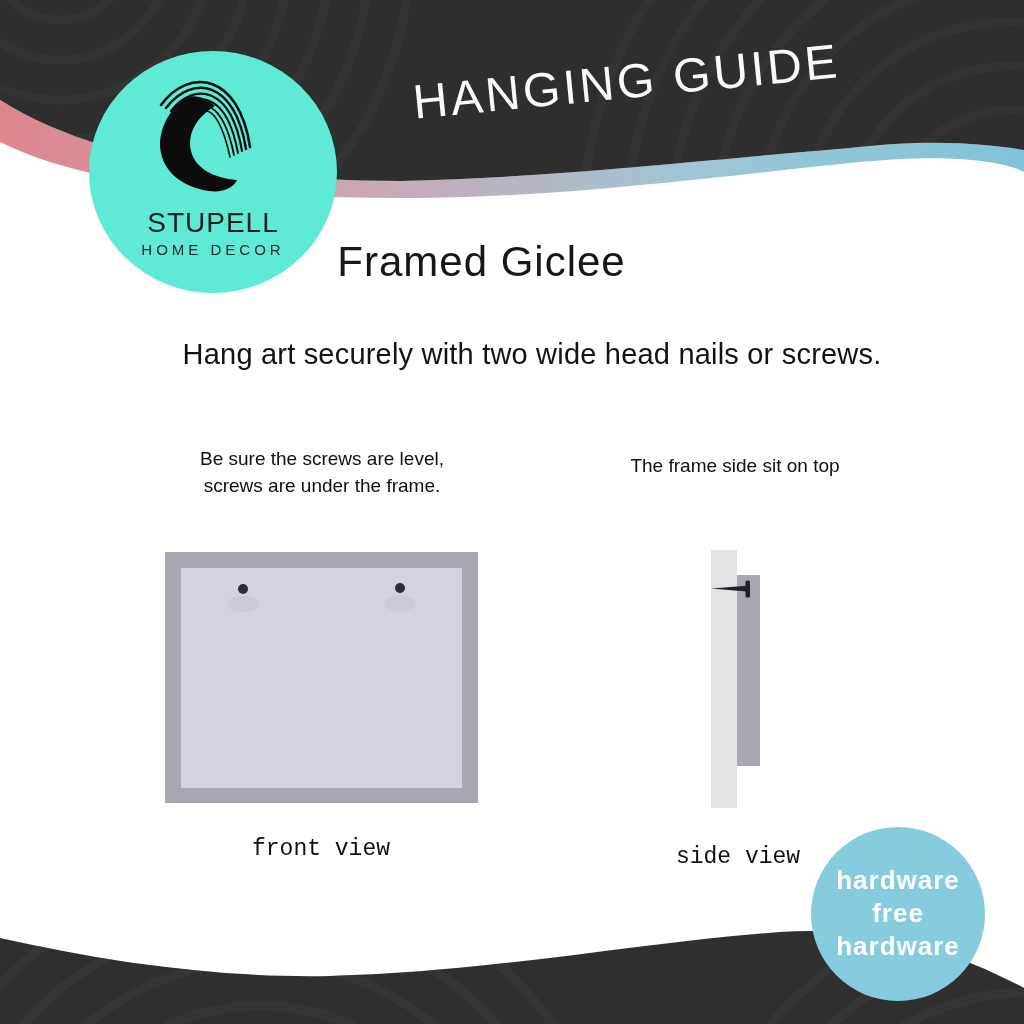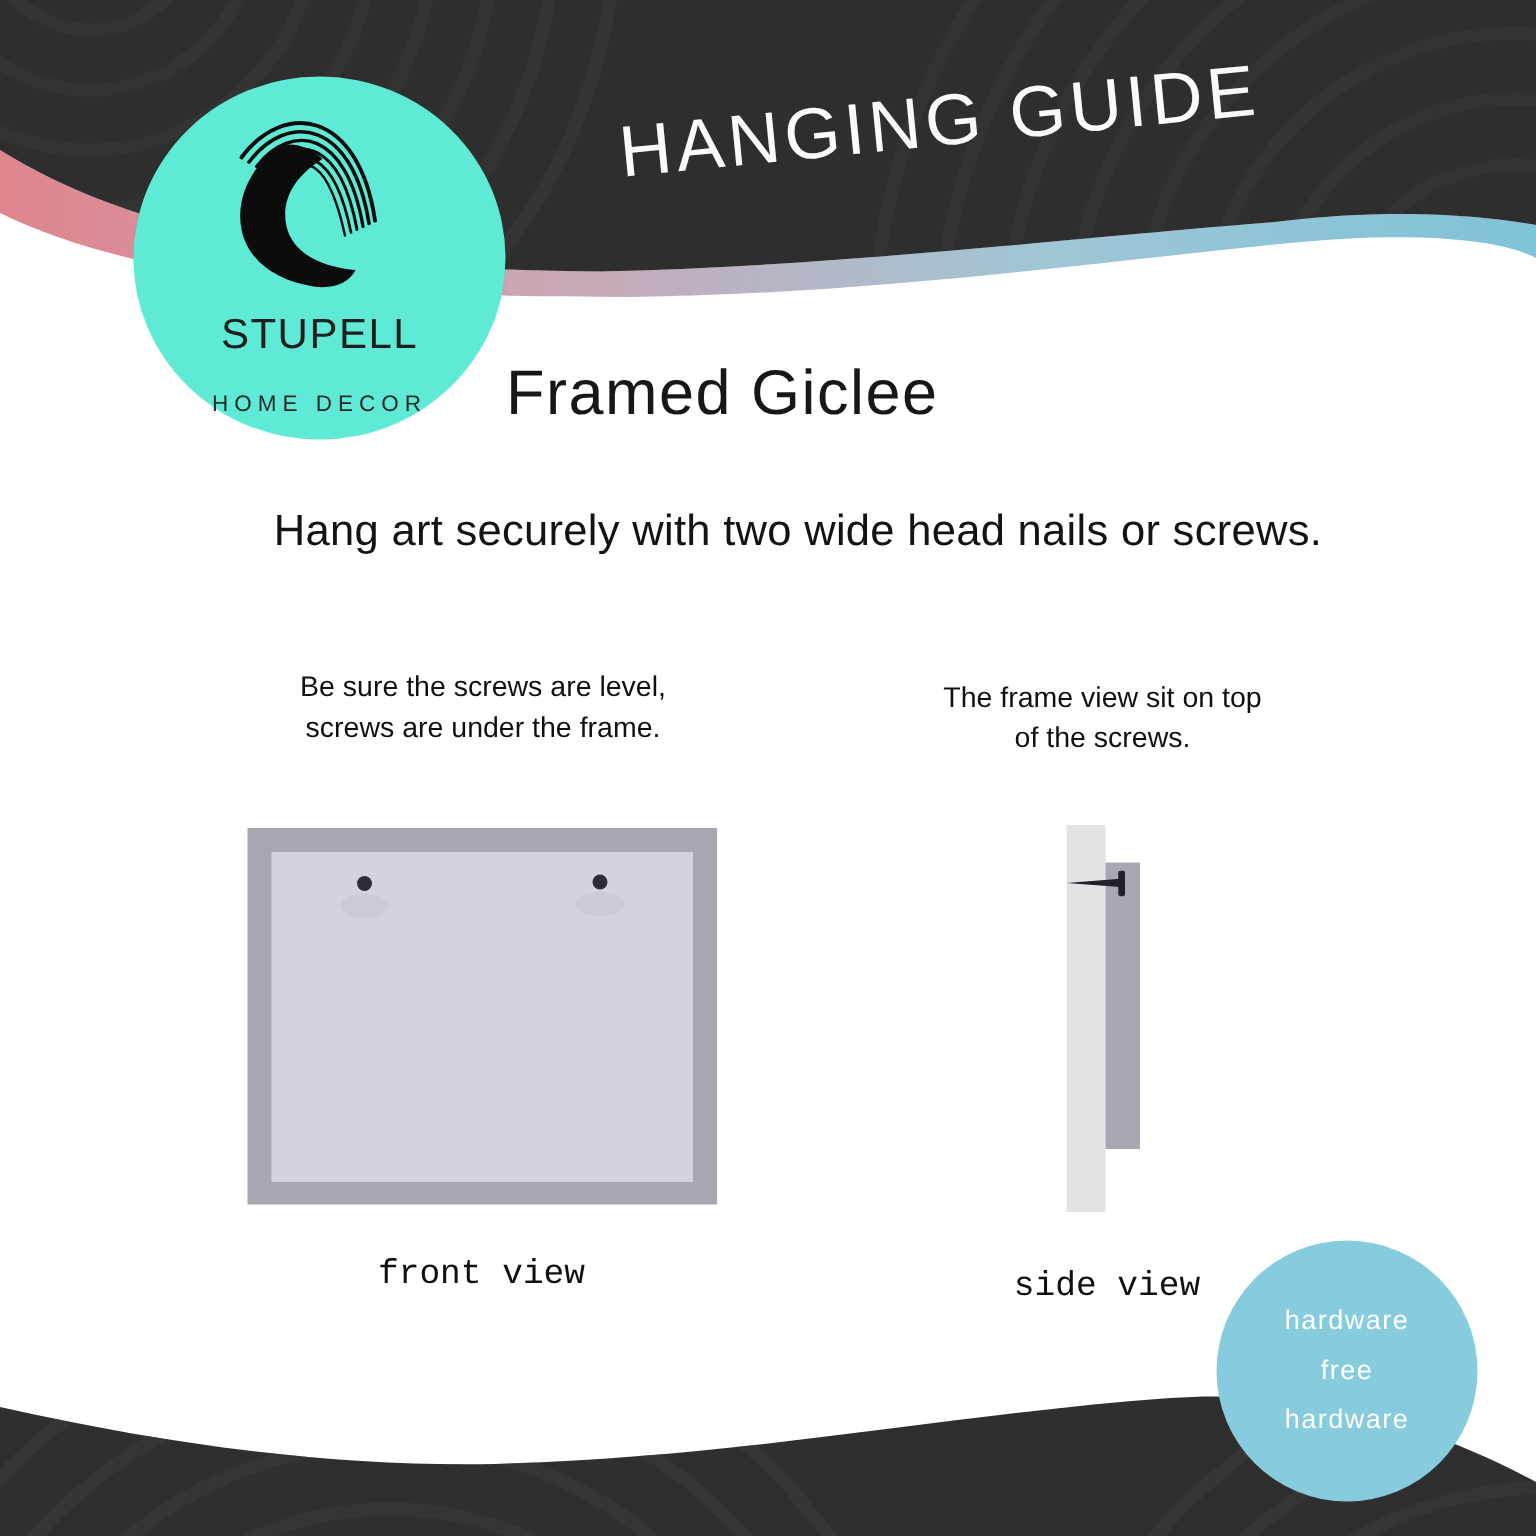--- a/index.html
+++ b/index.html
@@ -24,21 +24,21 @@
     background:#5eead4;border-radius:50%;
     box-shadow:0 0 0 1px rgba(0,0,0,0.02);
   }
   .logo-s{position:absolute;left:64px;top:20px;}
   .brand-name{
     position:absolute;left:0;top:156px;width:100%;text-align:center;
     font-size:28px;letter-spacing:1px;color:#1f1f1f;font-weight:400;
   }
   .brand-tagline{
     position:absolute;left:0;top:190px;width:100%;text-align:center;
-    font-size:15px;letter-spacing:4px;color:#2a2a2a;font-weight:400;margin-top:20px;
+    font-size:15px;letter-spacing:4px;color:#2a2a2a;font-weight:400;
   }
 
   
   .product-title{
     position:absolute;left:0;top:238px;width:963px;text-align:center;
     font-size:42px;color:#171717;letter-spacing:1px;
   }
   .headline{
     position:absolute;left:0;top:338px;width:1024px;text-align:center;
     font-size:29px;color:#131313;letter-spacing:0.2px;padding-left:20px;
@@ -65,21 +65,21 @@
   
   .side-profile{position:absolute;left:711px;top:550px;width:26px;height:258px;background:#e3e3e6;}
   .back-rail{position:absolute;left:737px;top:575px;width:23px;height:191px;background:#a8a8b3;}
   .nail-svg{position:absolute;left:707px;top:578px;}
 
   
   .badge-circle{
     position:absolute;left:811px;top:827px;width:174px;height:174px;border-radius:50%;
     background:#87cbdf;z-index:5;text-align:center;
   }
-  .badge-line{font-size:18px;line-height:33px;color:#ffffff;letter-spacing:1px;}
+  .badge-line{font-size:26px;line-height:33px;color:#ffffff;letter-spacing:1px;font-weight:bold;}
   .badge-text{padding-top:37px;}
 
   
   .footer-svg{position:absolute;left:0;top:914px;}
 </style>
 </head>
 <body>
 
 <div class="canvas">
 
@@ -143,22 +143,21 @@
   <div class="product-title">Framed Giclee</div>
 
   <div class="headline">Hang art securely with two wide head nails or screws.</div>
 
   <div class="note note-front">
     <div>Be sure the screws are level,</div>
     <div>screws are under the frame.</div>
   </div>
 
   <div class="note note-side">
-    <div>The frame view sit on top</div>
-    <div>of the screws.</div>
+    <div>The frame side sit on top</div>
   </div>
 
   <div class="frame-outer"></div>
   <div class="frame-inner"></div>
   <div class="screw-shadow s1"></div>
   <div class="screw-shadow s2"></div>
   <div class="screw-dot d1"></div>
   <div class="screw-dot d2"></div>
   <div class="view-label label-front">front view</div>
 

